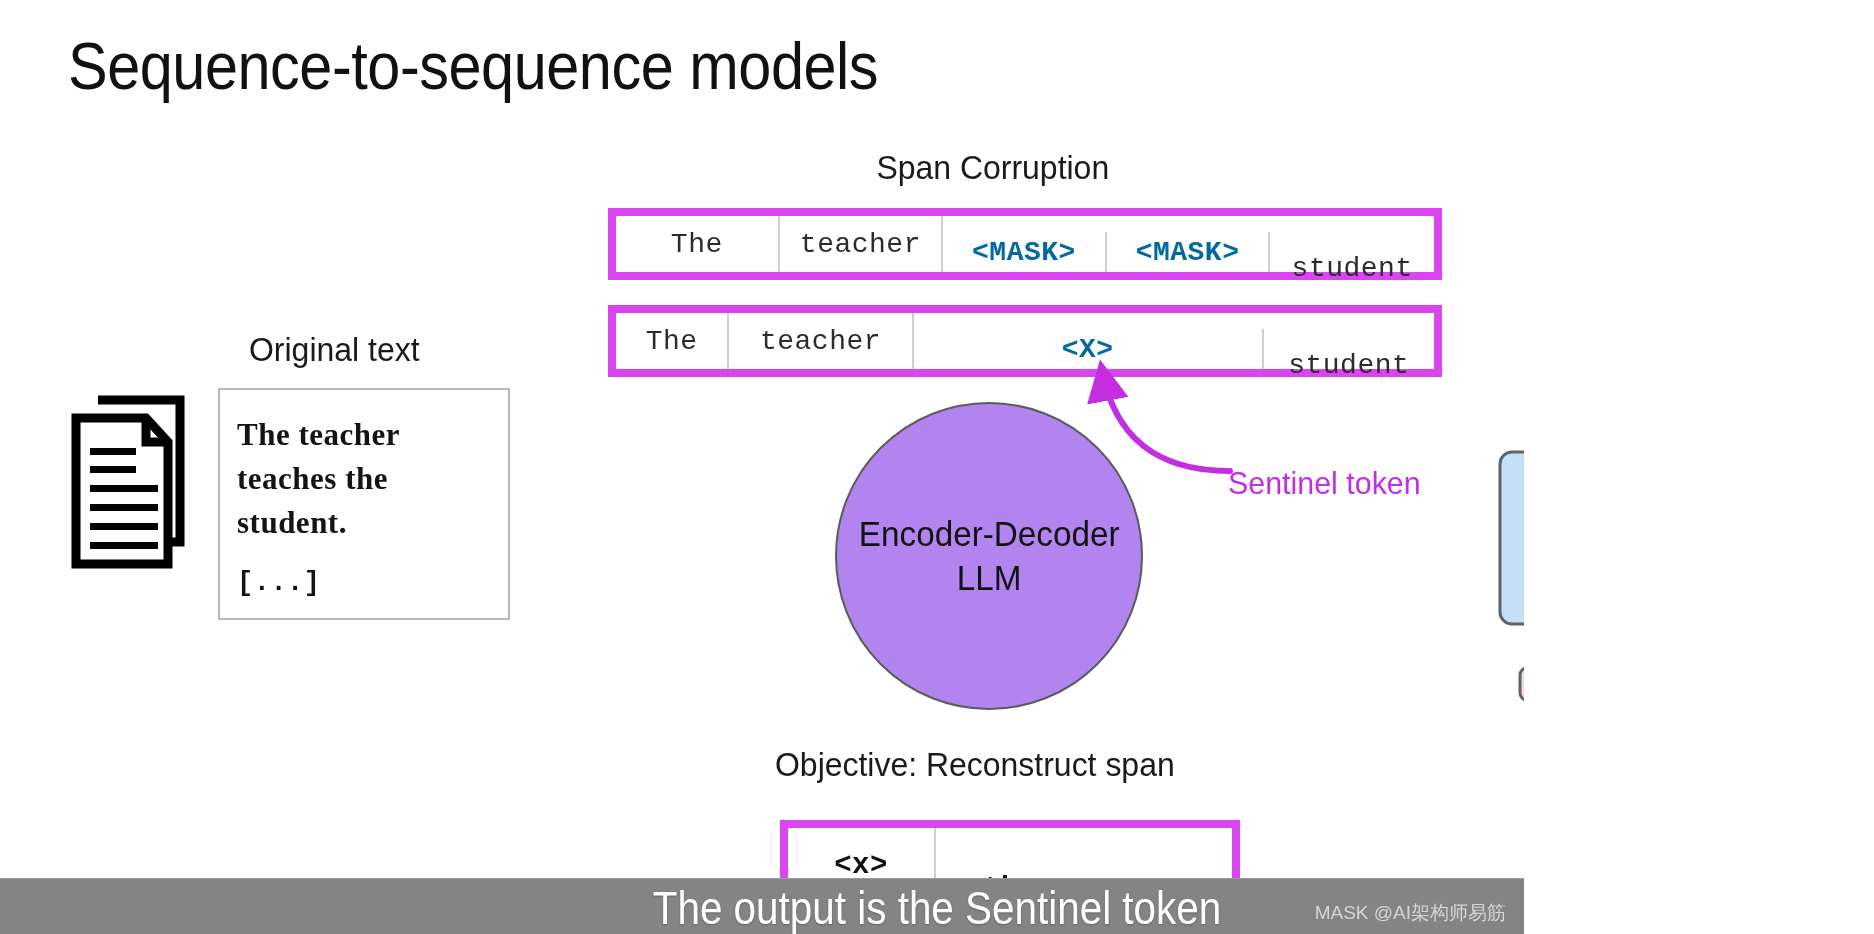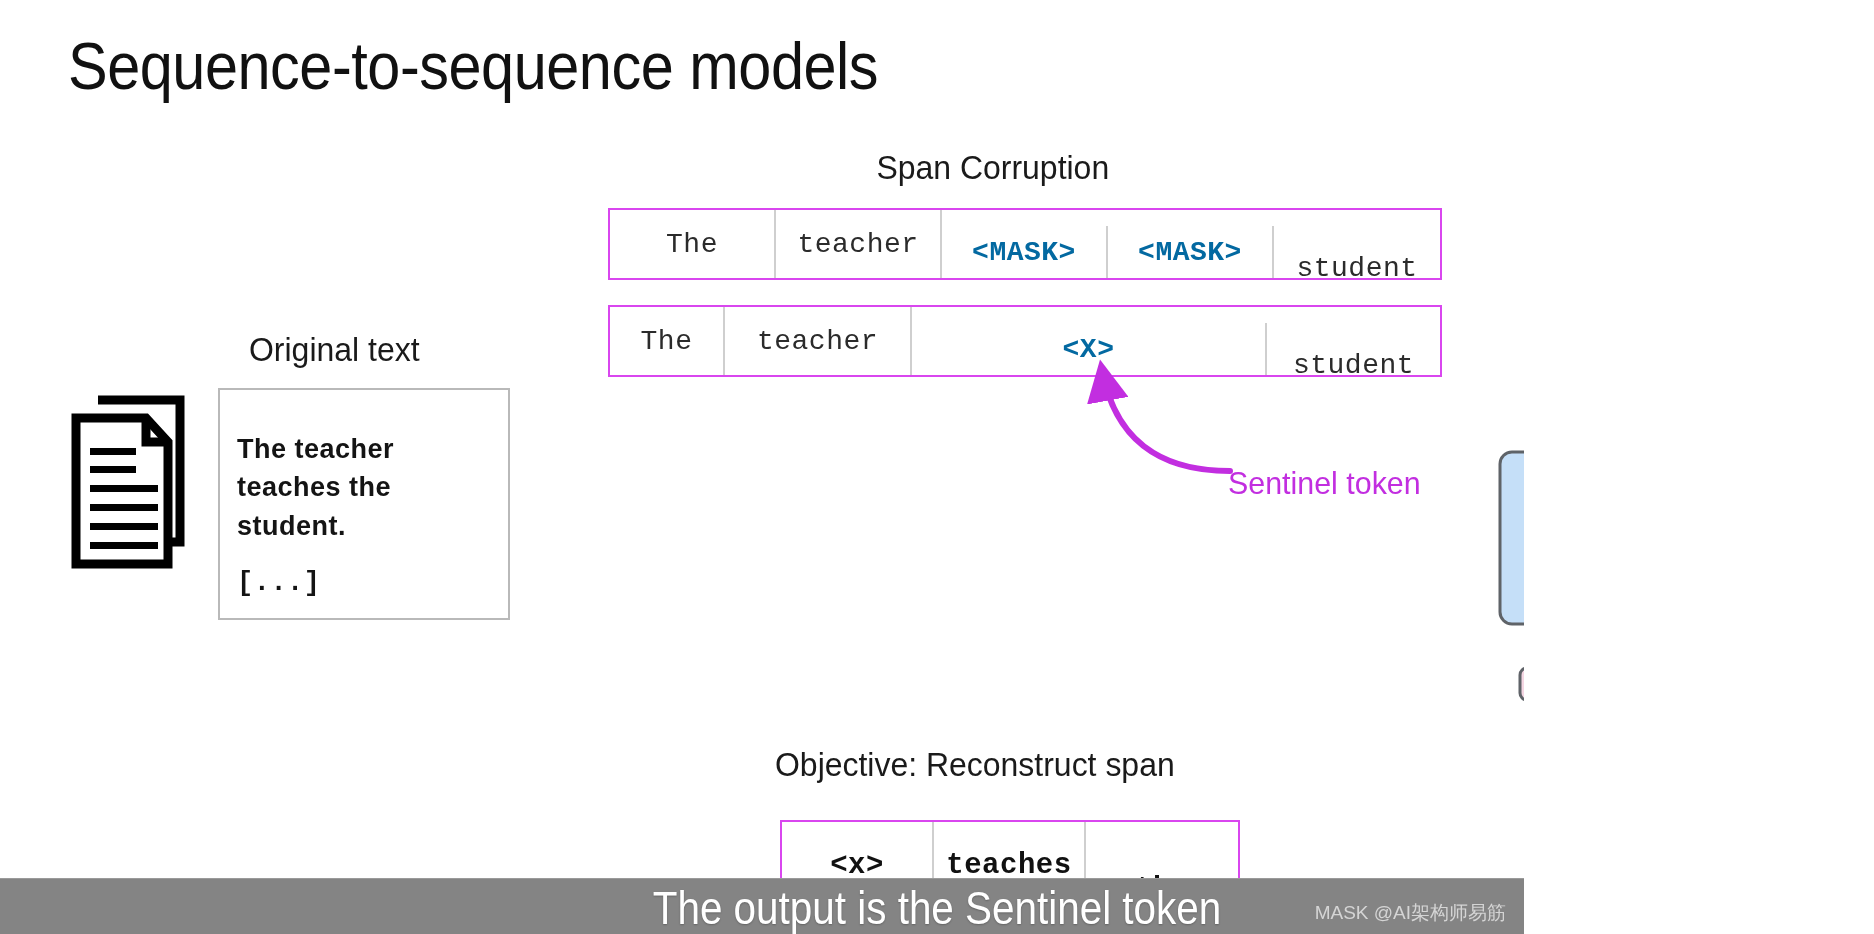--- a/index.html
+++ b/index.html
@@ -55,24 +55,24 @@
     top: 388px;
     width: 292px;
     height: 232px;
     border: 2px solid #b9b9b9;
     background: #ffffff;
     box-sizing: border-box;
   }
   #original-text-body {
     position: absolute;
     left: 237px;
-    top: 430px;
+    top: 413px;
     width: 230px;
-    font-family: Liberation Sans, sans-serif;
-    font-size: 27px;
+    font-family: Liberation Serif, serif;
+    font-size: 31px;
     font-weight: 700;
     line-height: 1.42;
     color: #141414;
     letter-spacing: 0.5px;
     white-space: pre-wrap;
   }
   #original-text-ellipsis {
     position: absolute;
     left: 237px;
     top: 568px;
@@ -89,21 +89,21 @@
     left: 68px;
     top: 392px;
     width: 126px;
     height: 180px;
   }
 
   
   .token-row {
     position: absolute;
     display: flex;
-    border: 2px solid #d946ef;
+    border: 8px solid #d946ef;
     box-sizing: border-box;
     background: #ffffff;
   }
   .token-cell {
     border-right: 2px solid #cfcfcf;
     box-sizing: border-box;
     display: flex;
     align-items: center;
     justify-content: center;
     font-family: "Liberation Mono", "DejaVu Sans Mono", monospace;
@@ -266,26 +266,29 @@
   <svg id="sentinel-arrow" viewBox="0 0 260 150">
     <defs>
       <marker id="mg-arrow" markerWidth="7" markerHeight="7" refX="5.2" refY="3.5" orient="auto">
         <path d="M0,0 L7,3.5 L0,7 Z" fill="#c22ee0"></path>
       </marker>
     </defs>
     <path d="M170 119 C 120 119, 58 104, 42 18" fill="none" stroke="#c22ee0" stroke-width="6" stroke-linecap="round" marker-end="url(#mg-arrow)"></path>
   </svg>
   <div id="sentinel-token-label">Sentinel token</div>
 
+  <div id="llm-circle">
+    <span>Encoder-Decoder</span>
+    <span>LLM</span>
+  </div>
 
   <div class="heading" id="objective-label">Objective: Reconstruct span</div>
 
   <div class="token-row" id="output-row">
     <div class="token-cell">&lt;x&gt;</div>
-    <div class="token-cell">teaches</div>
     <div class="token-cell">the</div>
   </div>
 
   <svg id="arch" viewBox="0 0 340 560">
     <defs>
       <marker id="gray-arrow" markerWidth="8" markerHeight="8" refX="4" refY="4" orient="auto">
         <path d="M0,0.5 L8,4 L0,7.5 Z" fill="#3c4043"></path>
       </marker>
     </defs>
 

